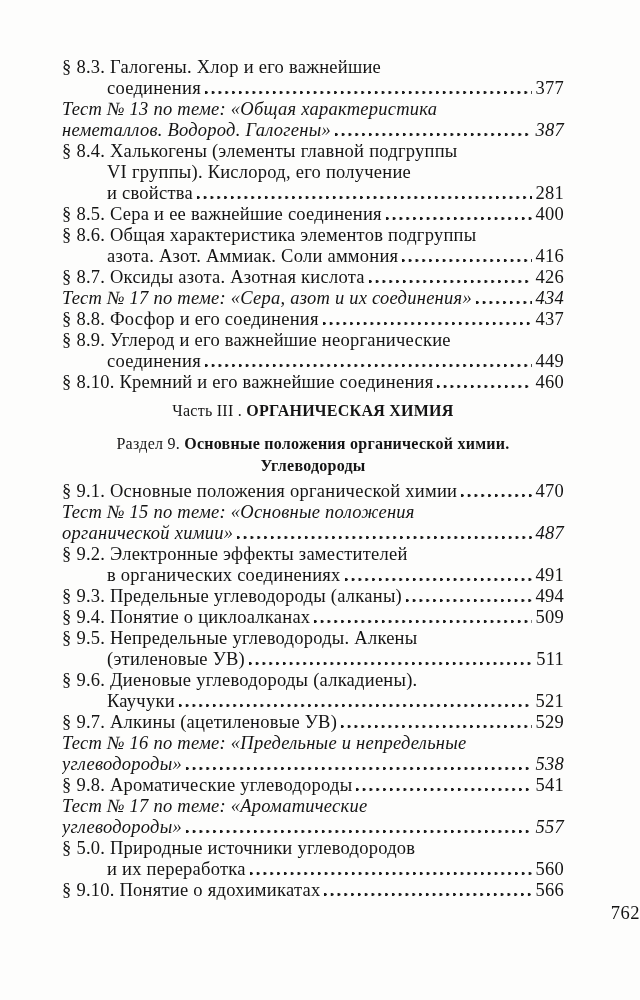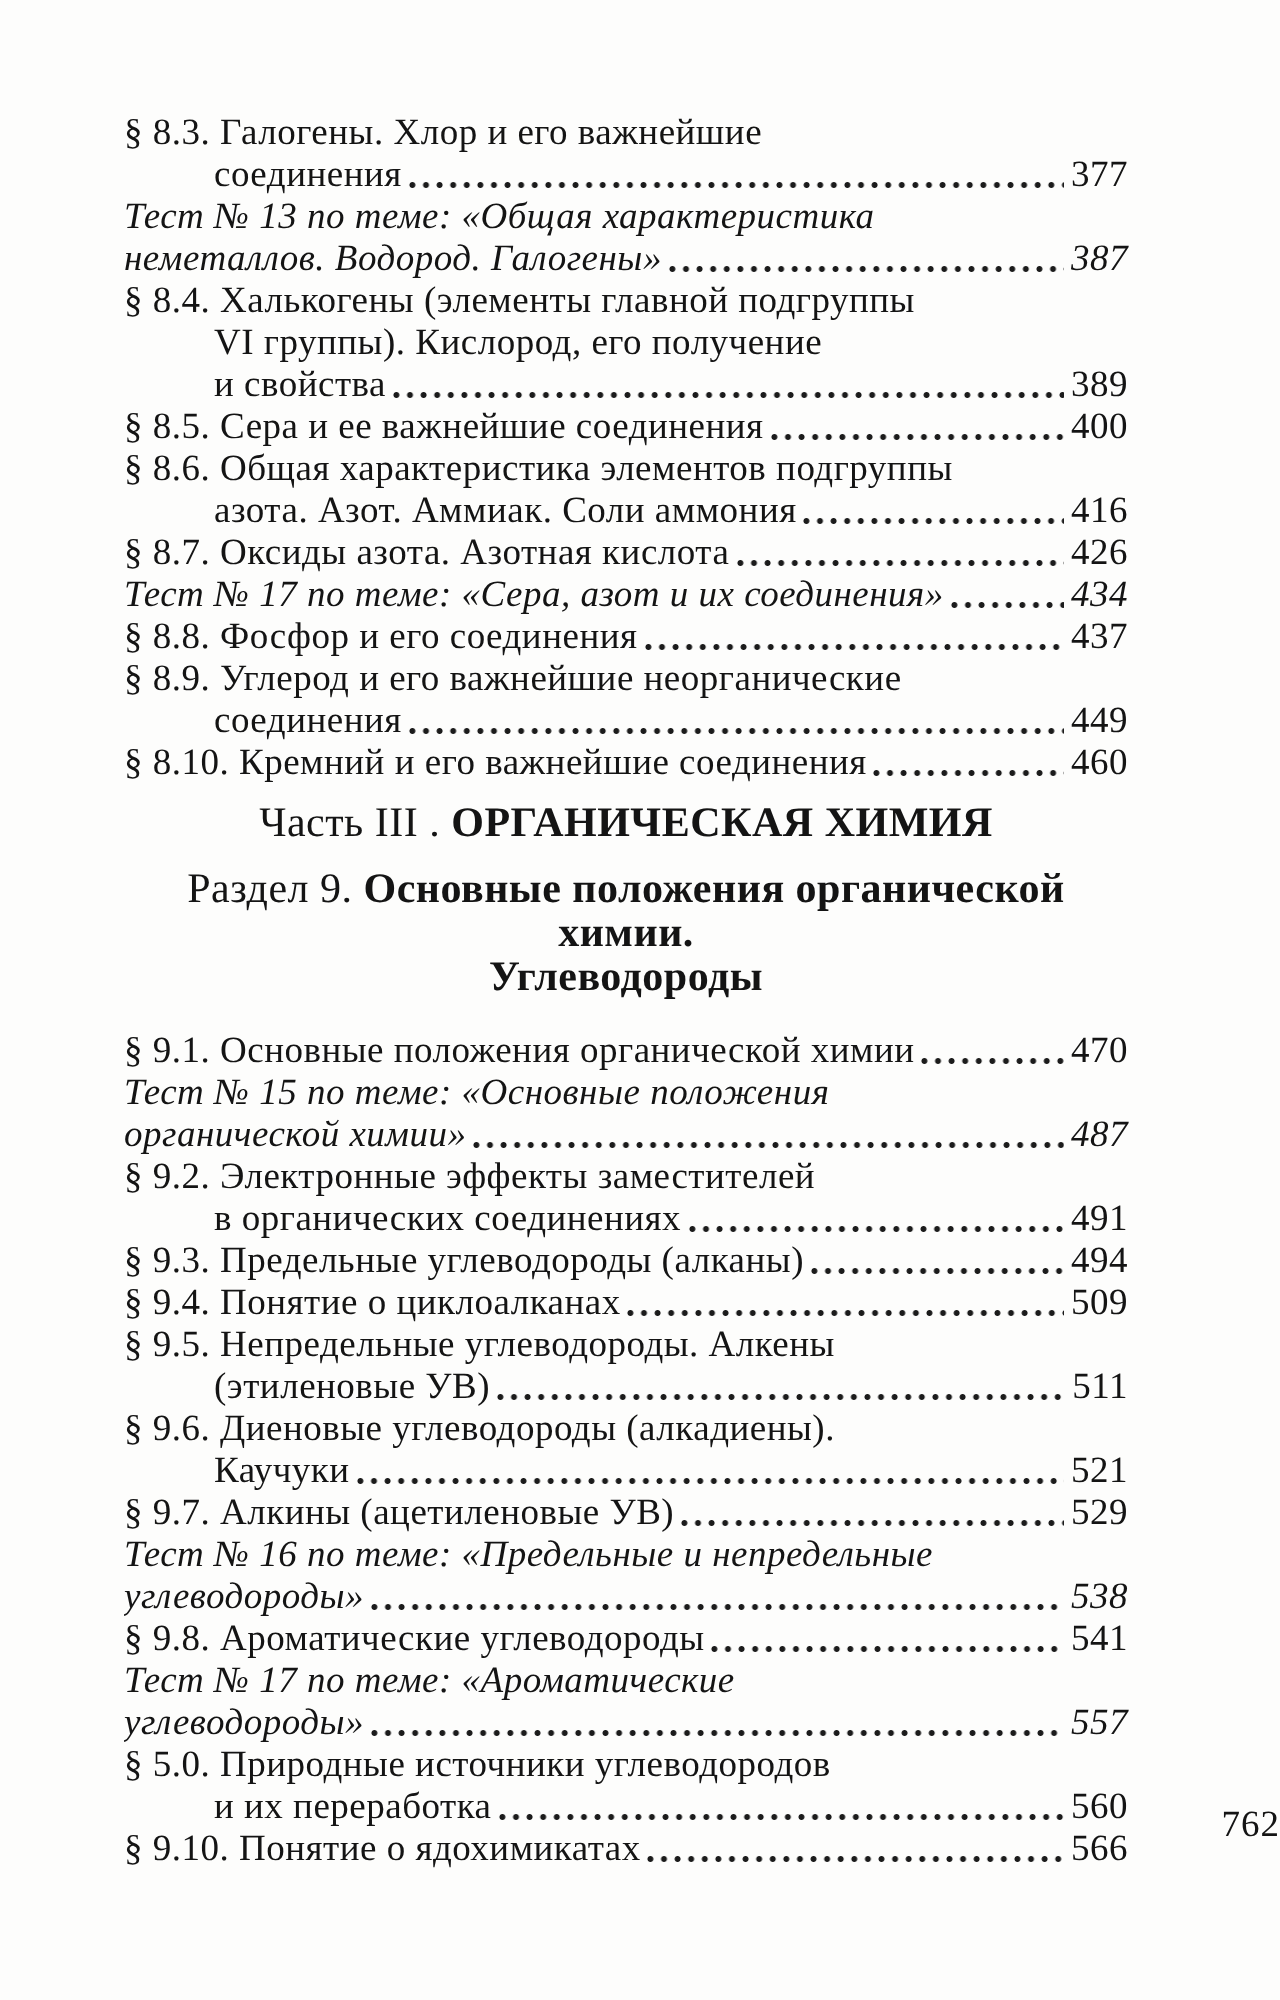--- a/index.html
+++ b/index.html
@@ -35,27 +35,27 @@
     align-self: flex-end;
     height: 5px;
     margin: 0 4px 4px 3px;
     background-image: radial-gradient(circle at 2.2px 2.5px, #1b1b1b 1.25px, rgba(0,0,0,0) 1.7px);
     background-size: 6.8px 5px;
     background-repeat: repeat-x;
   }
   .page-num { flex: 0 0 auto; }
   .part-heading, .razdel-heading {
     text-align: center;
-    font-size: 21px;
+    font-size: 16px;
     line-height: 22px;
     letter-spacing: 0.25px;
   }
   .part-heading { margin-top: 7px; }
   .razdel-heading { margin-top: 11px; }
-  .razdel-heading.second { margin-top: 0; margin-bottom: 17px; }
+  .razdel-heading.second { margin-top: 0; margin-bottom: 4px; }
   .h-bold { font-weight: bold; }
   .footer {
     position: absolute;
     top: 903px;
     left: 0;
     right: 0;
     text-align: right;
     font-size: 18.5px;
     letter-spacing: 0.5px;
   }
@@ -83,21 +83,21 @@
       </div>
       <div class="toc-line section">
         <span class="line-text">§ 8.4. Халькогены (элементы главной подгруппы</span>
       </div>
       <div class="toc-line section cont">
         <span class="line-text">VI группы). Кислород, его получение</span>
       </div>
       <div class="toc-line section cont">
         <span class="line-text">и свойства</span>
         <span class="leader"></span>
-        <span class="page-num">389</span>
+        <span class="page-num">281</span>
       </div>
       <div class="toc-line section">
         <span class="line-text">§ 8.5. Сера и ее важнейшие соединения</span>
         <span class="leader"></span>
         <span class="page-num">400</span>
       </div>
       <div class="toc-line section">
         <span class="line-text">§ 8.6. Общая характеристика элементов подгруппы</span>
       </div>
       <div class="toc-line section cont">

